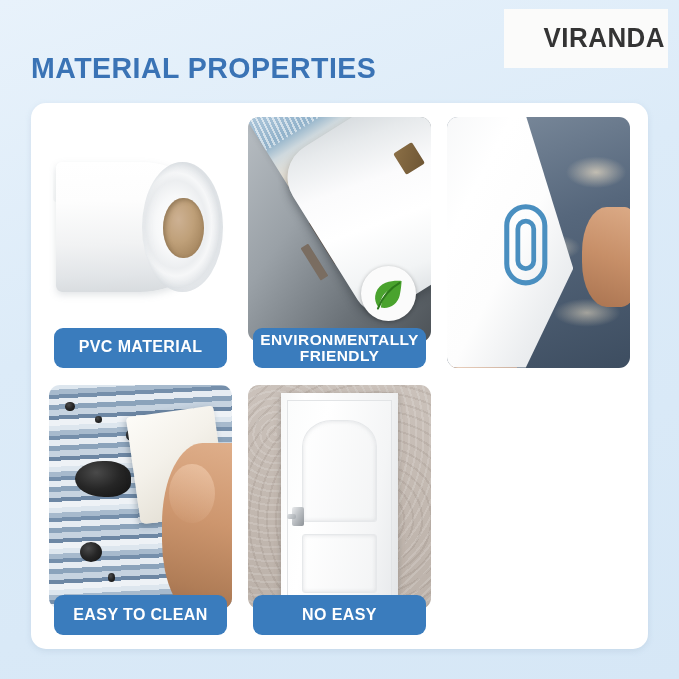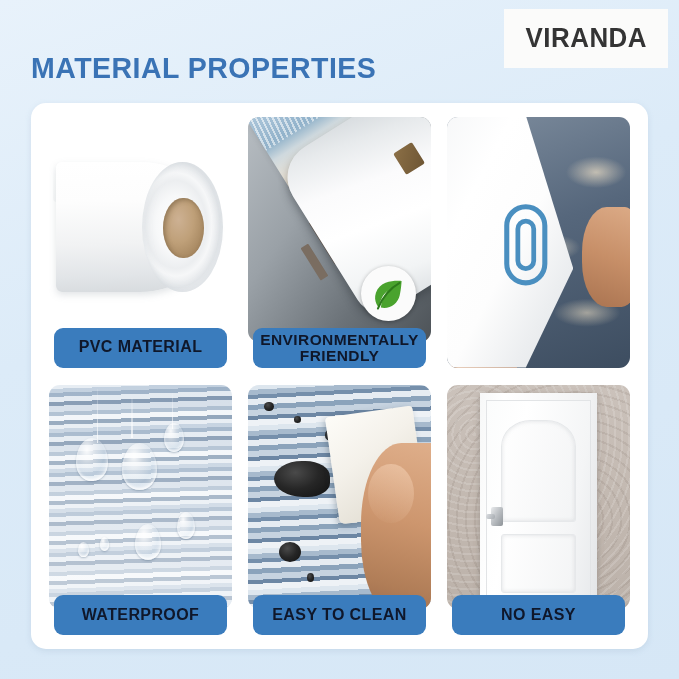--- a/index.html
+++ b/index.html
@@ -29,21 +29,21 @@
     font-stretch:condensed;
     transform:scaleX(.95);
     transform-origin:left center;
     white-space:nowrap;
   }
 
   #brand-logo {
     position:absolute; left:504px; top:9px;
     width:164px; height:59px;
     background:#fbfbfa;
-    display:flex; align-items:center; justify-content:center;
+    display:flex; align-items:center; justify-content:flex-end;
   }
   #brand-logo .brand-text {
     font-size:27px; font-weight:bold;
     color:#343434; letter-spacing:.5px;
     transform:scaleX(.96);
   }
 
   
   #panel {
     position:absolute; left:31px; top:103px;
@@ -71,21 +71,21 @@
     overflow:hidden;
     background:#cfd8de;
   }
   .card-label {
     position:relative;
     margin:-14px 5px 0 5px;
     height:40px;
     background:#3a7cbd;
     border-radius:9px;
     display:flex; align-items:center; justify-content:center;
-    color:#0f172a;
+    color:#ffffff;
     font-size:16px; font-weight:bold;
     letter-spacing:.4px;
     line-height:1.02;
     text-align:center;
     z-index:5;
     padding:0 4px;
   }
   .card-label.two-line { font-size:15.5px; }
 
   
@@ -400,35 +400,20 @@
         <div class="hand-r"></div>
         <div class="clip">
           <svg viewBox="0 0 30 54">
             <rect x="3" y="3" width="24" height="48" rx="12" fill="none" stroke="#4a8fc0" stroke-width="3.2"></rect>
             <rect x="10" y="12" width="10" height="30" rx="5" fill="none" stroke="#4a8fc0" stroke-width="3"></rect>
           </svg>
         </div>
       </div>
     </div>
 
-    <div class="card">
-      <div class="card-image img-water">
-        <div class="trail" style="left:26%;top:2%;height:24%;"></div>
-        <div class="trail" style="left:45%;top:6%;height:18%;"></div>
-        <div class="trail" style="left:67%;top:4%;height:16%;"></div>
-        <div class="drop" style="left:15%;top:24%;width:17%;height:19%;"></div>
-        <div class="drop" style="left:40%;top:26%;width:19%;height:21%;"></div>
-        <div class="drop" style="left:63%;top:17%;width:11%;height:13%;"></div>
-        <div class="drop" style="left:47%;top:62%;width:14%;height:16%;"></div>
-        <div class="drop" style="left:70%;top:57%;width:10%;height:12%;"></div>
-        <div class="drop" style="left:16%;top:70%;width:6%;height:7%;"></div>
-        <div class="drop" style="left:28%;top:68%;width:5%;height:6%;"></div>
-      </div>
-      <div class="card-label">WATERPROOF</div>
-    </div>
 
     <div class="card">
       <div class="card-image img-clean">
         <div class="stain" style="left:14%;top:34%;width:31%;height:16%;border-radius:50% 44% 40% 52%;"></div>
         <div class="stain" style="left:17%;top:70%;width:12%;height:9%;"></div>
         <div class="stain" style="left:32%;top:84%;width:4%;height:4%;"></div>
         <div class="stain" style="left:9%;top:8%;width:5%;height:4%;"></div>
         <div class="stain" style="left:25%;top:14%;width:4%;height:3%;"></div>
         <div class="stain" style="left:42%;top:20%;width:6%;height:5%;"></div>
         <div class="cloth"></div>

